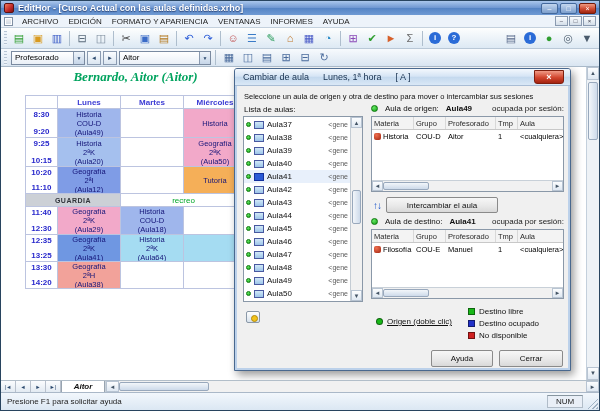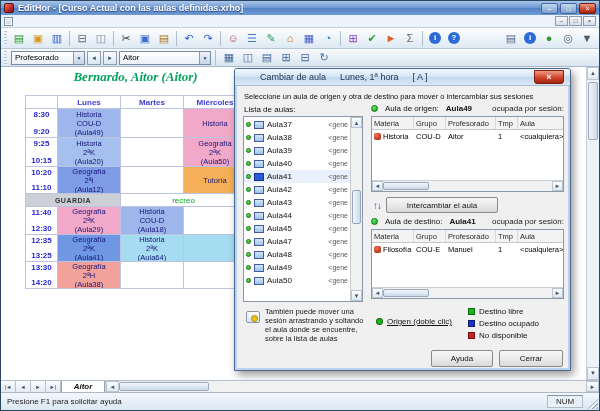--- a/index.html
+++ b/index.html
@@ -67,21 +67,21 @@
 
   .main-vscroll{position:absolute;right:0;top:0;bottom:0;width:13px;background:#eef2f6;border-left:1px solid #c4d0dc;
     display:flex;flex-direction:column;}
   .sarrow{height:13px;border:1px solid #b8c4d2;background:linear-gradient(#fcfdfe,#dfe8f2);font-size:6px;line-height:11px;
     text-align:center;color:#456;flex:none;}
   .sthumb-v{margin:2px 1px;height:58px;background:linear-gradient(90deg,#f2f6fa,#cddaea);border:1px solid #98a8bc;border-radius:2px;}
 
   
   .dialog{position:absolute;left:233px;top:1px;width:337px;height:303px;background:#f0f0f0;
     border:1px solid #49688e;box-shadow:0 0 0 2px #bcd1ea inset,3px 4px 8px rgba(0,0,0,.4);border-radius:3px 3px 0 0;}
-  .dlg-titlebar{height:17px;display:flex;align-items:center;gap:14px;padding:0 6px 0 25px;font-size:9px;color:#16304e;
+  .dlg-titlebar{height:17px;display:flex;align-items:center;gap:14px;padding:0 6px 0 8px;font-size:9px;color:#16304e;
     background:linear-gradient(#f3f8fd,#d6e5f5 45%,#c4d9ee 52%,#dae8f6);border-bottom:1px solid #a9bdd5;border-radius:2px 2px 0 0;}
   .dlg-close{margin-left:auto;width:30px;height:14px;color:#fff;font-size:9px;font-weight:bold;line-height:13px;text-align:center;
     background:linear-gradient(#f09a86,#d2452e 55%,#a32310);border:1px solid #7e1e0e;border-radius:0 0 3px 3px;}
   .dlg-instruction{position:absolute;left:9px;top:23px;right:6px;font-size:7.5px;color:#101010;white-space:nowrap;}
   .dlg-list-label{position:absolute;left:9px;top:36px;font-size:8px;color:#101010;}
   .dlg-list{position:absolute;left:8px;top:47px;width:120px;height:186px;background:#fff;border:1px solid #8a98a8;display:flex;}
   .dlg-list-items{flex:1;overflow:hidden;padding-top:1px;}
   .room-row{height:13px;display:flex;align-items:center;gap:3px;padding:0 2px;font-size:8px;}
   .room-row.sel{background:#e8f0fb;}
   .room-dot{width:5px;height:5px;border-radius:50%;background:radial-gradient(circle at 35% 30%,#66e866,#14a014);border:1px solid #0a780a;flex:none;}
@@ -162,20 +162,28 @@
     <span class="wtitle">EditHor - [Curso Actual con las aulas definidas.xrho]</span>
     <span class="win-buttons">
       <span class="win-btn">–</span>
       <span class="win-btn">□</span>
       <span class="win-btn close">×</span>
     </span>
   </div>
 
   <div class="menubar">
     <span class="mdi-doc-icon"></span>
+    <span class="menu-items" style="display:flex;">
+        <span class="menu-item">ARCHIVO</span>
+        <span class="menu-item">EDICIÓN</span>
+        <span class="menu-item">FORMATO Y APARIENCIA</span>
+        <span class="menu-item">VENTANAS</span>
+        <span class="menu-item">INFORMES</span>
+        <span class="menu-item">AYUDA</span>
+      </span>
     <span class="mdi-buttons">
       <span class="mdi-btn">–</span>
       <span class="mdi-btn">□</span>
       <span class="mdi-btn">×</span>
     </span>
   </div>
 
   <div class="toolbar1">
     <span class="tgrip"></span>
     <span style="display:flex;align-items:center;gap:1px;flex:1;">
@@ -470,20 +478,26 @@
             </div>
             <div class="room-row">
               <span class="room-dot"></span>
               <span class="room-icon"></span>
               <span class="room-name">Aula45</span>
               <span class="room-type">&lt;gene</span>
             </div>
             <div class="room-row">
               <span class="room-dot"></span>
               <span class="room-icon"></span>
+              <span class="room-name">Aula46</span>
+              <span class="room-type">&lt;gene</span>
+            </div>
+            <div class="room-row">
+              <span class="room-dot"></span>
+              <span class="room-icon"></span>
               <span class="room-name">Aula47</span>
               <span class="room-type">&lt;gene</span>
             </div>
             <div class="room-row">
               <span class="room-dot"></span>
               <span class="room-icon"></span>
               <span class="room-name">Aula48</span>
               <span class="room-type">&lt;gene</span>
             </div>
             <div class="room-row">
@@ -608,21 +622,20 @@
           <span class="lg-sq" style="background: rgb(32, 48, 200);"></span>
           <span>Destino ocupado</span>
         </span>
         <span class="legend-item">
           <span class="lg-sq" style="background: rgb(208, 32, 32);"></span>
           <span>No disponible</span>
         </span>
       </div>
 
       <span class="tip-icon"></span>
-      <div class="hint-text">También puede mover una sesión arrastrando y soltando el aula donde se encuentre, sobre la lista de aulas</div>
 
       <span class="btn generic-btn">Poner nombre a aulas genéricas</span>
       <span class="btn help-btn">Ayuda</span>
       <span class="btn closed-btn">Cerrar</span>
     </div>
   </div>
 
   <div class="tabbar">
     <span style="display:flex;">
         <span class="tab-nav-btn">|◄</span>

